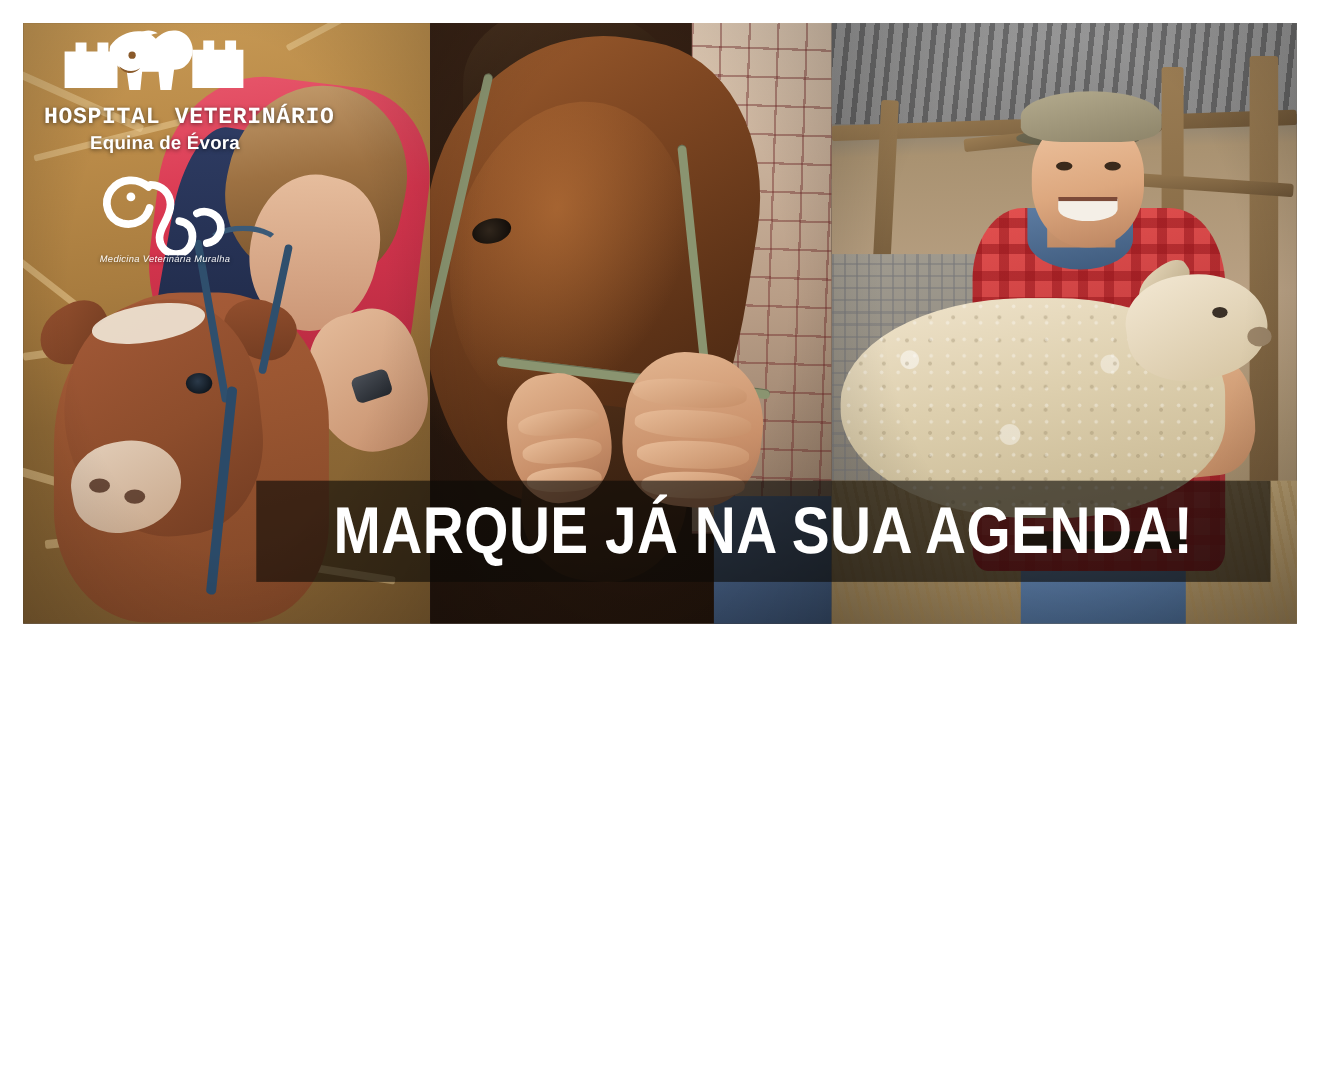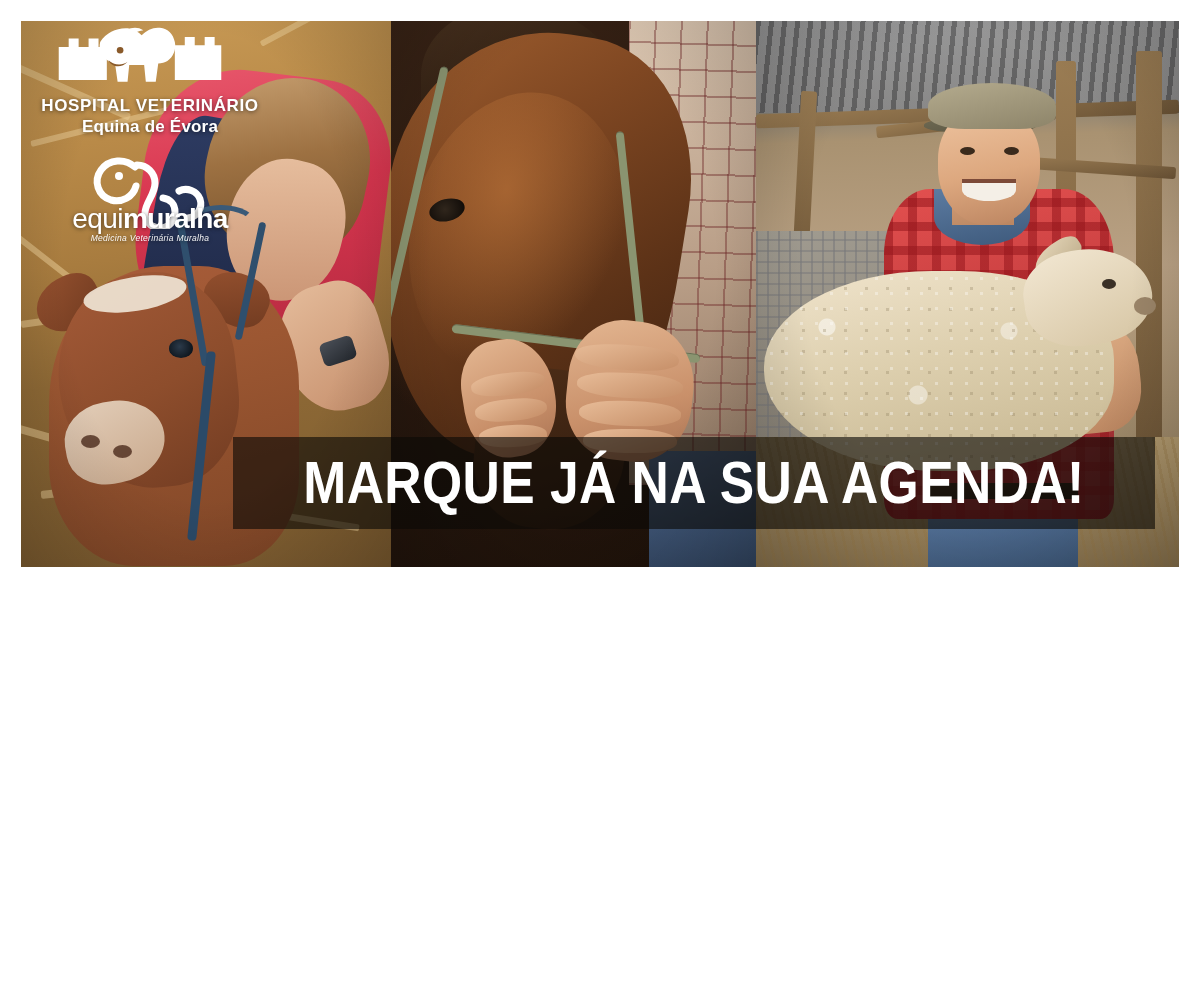--- a/index.html
+++ b/index.html
@@ -305,22 +305,22 @@
     background: radial-gradient(ellipse at 50% 45%, transparent 55%, rgba(0,0,0,.22) 100%);
   }
 
   
   #logo-block {
     position: absolute; left: 40px; top: 22px; width: 220px; z-index: 6;
     text-shadow: 0 1px 4px rgba(0,0,0,.55);
   }
   #hv-mark { width: 168px; height: 68px; display: block; margin-left: 16px; }
   #hv-line1 {
-    color: #fff; font-size: 17px; font-weight: 700; letter-spacing: .6px;
-    text-align: center; margin-top: 6px; white-space: nowrap;
+    color: #fff; font-size: 21px; font-weight: 700; letter-spacing: .6px;
+    text-align: center; margin-top: 6px; white-space: nowrap; font-family: Liberation Mono, monospace;
   }
   #hv-line2 {
     color: #fff; font-size: 17px; font-weight: 700; letter-spacing: .2px;
     text-align: center; margin-top: 1px; white-space: nowrap;
   }
   #eq-mark { width: 150px; height: 78px; display: block; margin: 14px auto 0; }
   #eq-wordmark {
     text-align: center; margin-top: -26px; white-space: nowrap;
     font-size: 28px; font-weight: 700; letter-spacing: -.6px; color: #fff;
   }
@@ -483,21 +483,20 @@
     <svg id="eq-mark" viewBox="0 0 150 78">
       <g fill="none" stroke="#ffffff" stroke-width="7" stroke-linecap="round">
         <path d="M60 16 c-10-9-26-8-34 3 c-8 11-3 26 10 30 c11 3 22-3 25-14"></path>
         <path d="M62 14 c10 0 18 8 18 18 c0 12-10 20-10 30 c0 9 7 15 15 15 c9 0 15-7 15-16 c0-8-5-13-12-14"></path>
         <path d="M104 40 c8-4 18 0 21 8 c3 9-3 18-12 19"></path>
       </g>
       <g fill="#ffffff">
         <circle cx="44" cy="25" r="4"></circle>
       </g>
     </svg>
-    <div id="eq-wordmark"><span style="font-weight:300">equi</span><span style="font-weight:800">muralha</span></div>
     <div id="eq-tagline">Medicina Veterinária Muralha</div>
   </div>
 
   <div id="banner-band" style="background: rgba(12, 9, 7, 0.62);"></div>
   <div id="banner-text">MARQUE JÁ NA SUA AGENDA!</div>
 
   <div id="title-zone">
     
     
     

